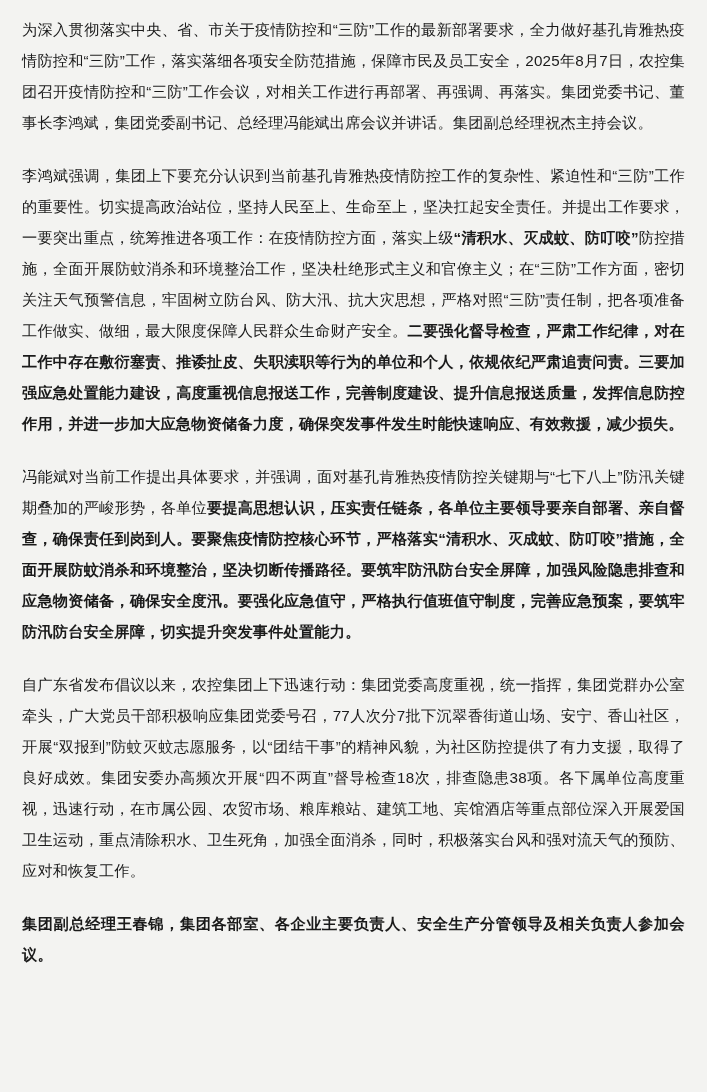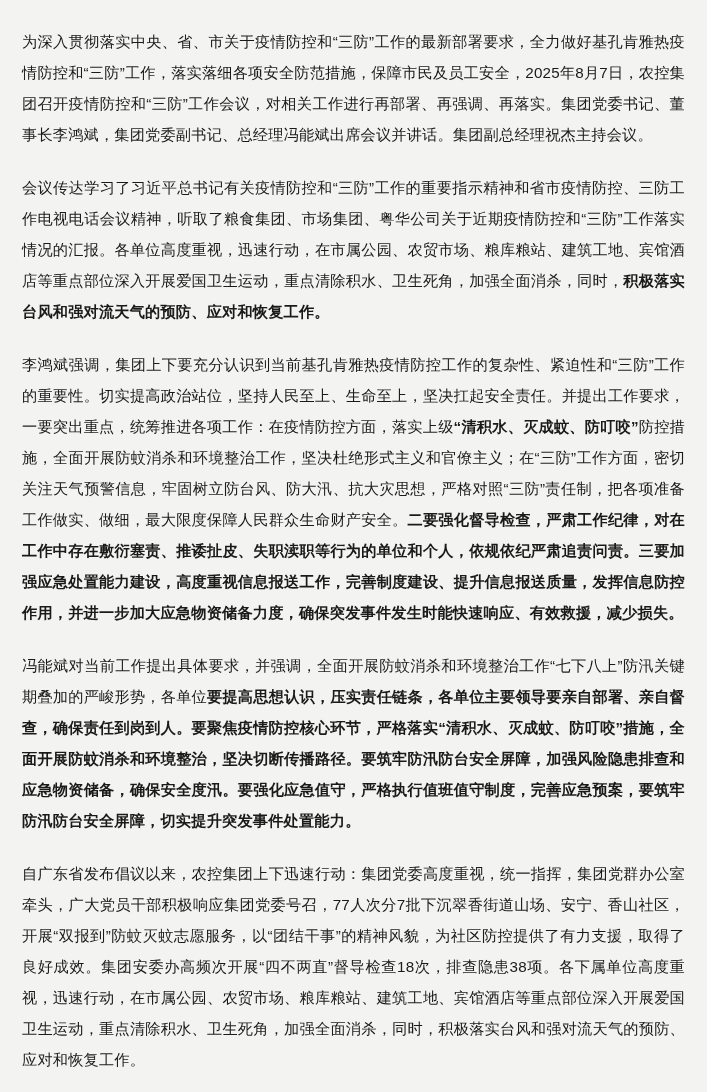--- a/index.html
+++ b/index.html
@@ -18,36 +18,35 @@
     box-sizing: border-box;
     padding: 10px 22px 24px 22px;
     background: #f3f3f1;
   }
   .para {
     color: #1a1a1a;
     font-size: 15.2px;
     line-height: 31px;
     text-align: justify;
     text-justify: inter-ideograph;
-    margin: 16px 0 22px 0;
+    margin: 4px 0 22px 0;
     letter-spacing: 0.2px;
   }
   .para:last-child {
     margin-bottom: 0;
   }
   
   .para b {
     font-weight: bold;
   }
 </style>
 </head>
 <body>
 
 <div class="page">
   <div id="doc-body">
       <p class="para"><span>为深入贯彻落实中央、省、市关于疫情防控和“三防”工作的最新部署要求，全力做好基孔肯雅热疫情防控和“三防”工作，落实落细各项安全防范措施，保障市民及员工安全，2025年8月7日，农控集团召开疫情防控和“三防”工作会议，对相关工作进行再部署、再强调、再落实。集团党委书记、董事长李鸿斌，集团党委副书记、总经理冯能斌出席会议并讲话。集团副总经理祝杰主持会议。</span></p>
-      <p class="para"><span>会议传达学习了习近平总书记有关疫情防控和“三防”工作的重要指示精神和省市疫情防控、三防工作电视电话会议精神，听取了粮食集团、市场集团、粤华公司关于近期疫情防控和“三防”工作落实情况的汇报。各单位高度重视，迅速行动，在市属公园、农贸市场、粮库粮站、建筑工地、宾馆酒店等重点部位深入开展爱国卫生运动，重点清除积水、卫生死角，加强全面消杀，同时，</span><b>积极落实台风和强对流天气的预防、应对和恢复工作。</b></p>
       <p class="para"><span>李鸿斌强调，集团上下要充分认识到当前基孔肯雅热疫情防控工作的复杂性、紧迫性和“三防”工作的重要性。切实提高政治站位，坚持人民至上、生命至上，坚决扛起安全责任。并提出工作要求，一要突出重点，统筹推进各项工作：在疫情防控方面，落实上级</span><b>“清积水、灭成蚊、防叮咬”</b><span>防控措施，全面开展防蚊消杀和环境整治工作，坚决杜绝形式主义和官僚主义；在“三防”工作方面，密切关注天气预警信息，牢固树立防台风、防大汛、抗大灾思想，严格对照“三防”责任制，把各项准备工作做实、做细，最大限度保障人民群众生命财产安全。</span><b>二要强化督导检查，严肃工作纪律，对在工作中存在敷衍塞责、推诿扯皮、失职渎职等行为的单位和个人，依规依纪严肃追责问责。三要加强应急处置能力建设，高度重视信息报送工作，完善制度建设、提升信息报送质量，发挥信息防控作用，并进一步加大应急物资储备力度，确保突发事件发生时能快速响应、有效救援，减少损失。</b></p>
-      <p class="para"><span>冯能斌对当前工作提出具体要求，并强调，全面开展防蚊消杀和环境整治工作“七下八上”防汛关键期叠加的严峻形势，各单位</span><b>要提高思想认识，压实责任链条，各单位主要领导要亲自部署、亲自督查，确保责任到岗到人。要聚焦疫情防控核心环节，严格落实“清积水、灭成蚊、防叮咬”措施，全面开展防蚊消杀和环境整治，坚决切断传播路径。要筑牢防汛防台安全屏障，加强风险隐患排查和应急物资储备，确保安全度汛。要强化应急值守，严格执行值班值守制度，完善应急预案，要筑牢防汛防台安全屏障，切实提升突发事件处置能力。</b></p>
+      <p class="para"><span>冯能斌对当前工作提出具体要求，并强调，面对基孔肯雅热疫情防控关键期与“七下八上”防汛关键期叠加的严峻形势，各单位</span><b>要提高思想认识，压实责任链条，各单位主要领导要亲自部署、亲自督查，确保责任到岗到人。要聚焦疫情防控核心环节，严格落实“清积水、灭成蚊、防叮咬”措施，全面开展防蚊消杀和环境整治，坚决切断传播路径。要筑牢防汛防台安全屏障，加强风险隐患排查和应急物资储备，确保安全度汛。要强化应急值守，严格执行值班值守制度，完善应急预案，要筑牢防汛防台安全屏障，切实提升突发事件处置能力。</b></p>
       <p class="para"><span>自广东省发布倡议以来，农控集团上下迅速行动：集团党委高度重视，统一指挥，集团党群办公室牵头，广大党员干部积极响应集团党委号召，77人次分7批下沉翠香街道山场、安宁、香山社区，开展“双报到”防蚊灭蚊志愿服务，以“团结干事”的精神风貌，为社区防控提供了有力支援，取得了良好成效。集团安委办高频次开展“四不两直”督导检查18次，排查隐患38项。各下属单位高度重视，迅速行动，在市属公园、农贸市场、粮库粮站、建筑工地、宾馆酒店等重点部位深入开展爱国卫生运动，重点清除积水、卫生死角，加强全面消杀，同时，积极落实台风和强对流天气的预防、应对和恢复工作。</span></p>
       <p class="para"><b>集团副总经理王春锦，集团各部室、各企业主要负责人、安全生产分管领导及相关负责人参加会议。</b></p>
     </div>
 </div>
 
 </body></html>

